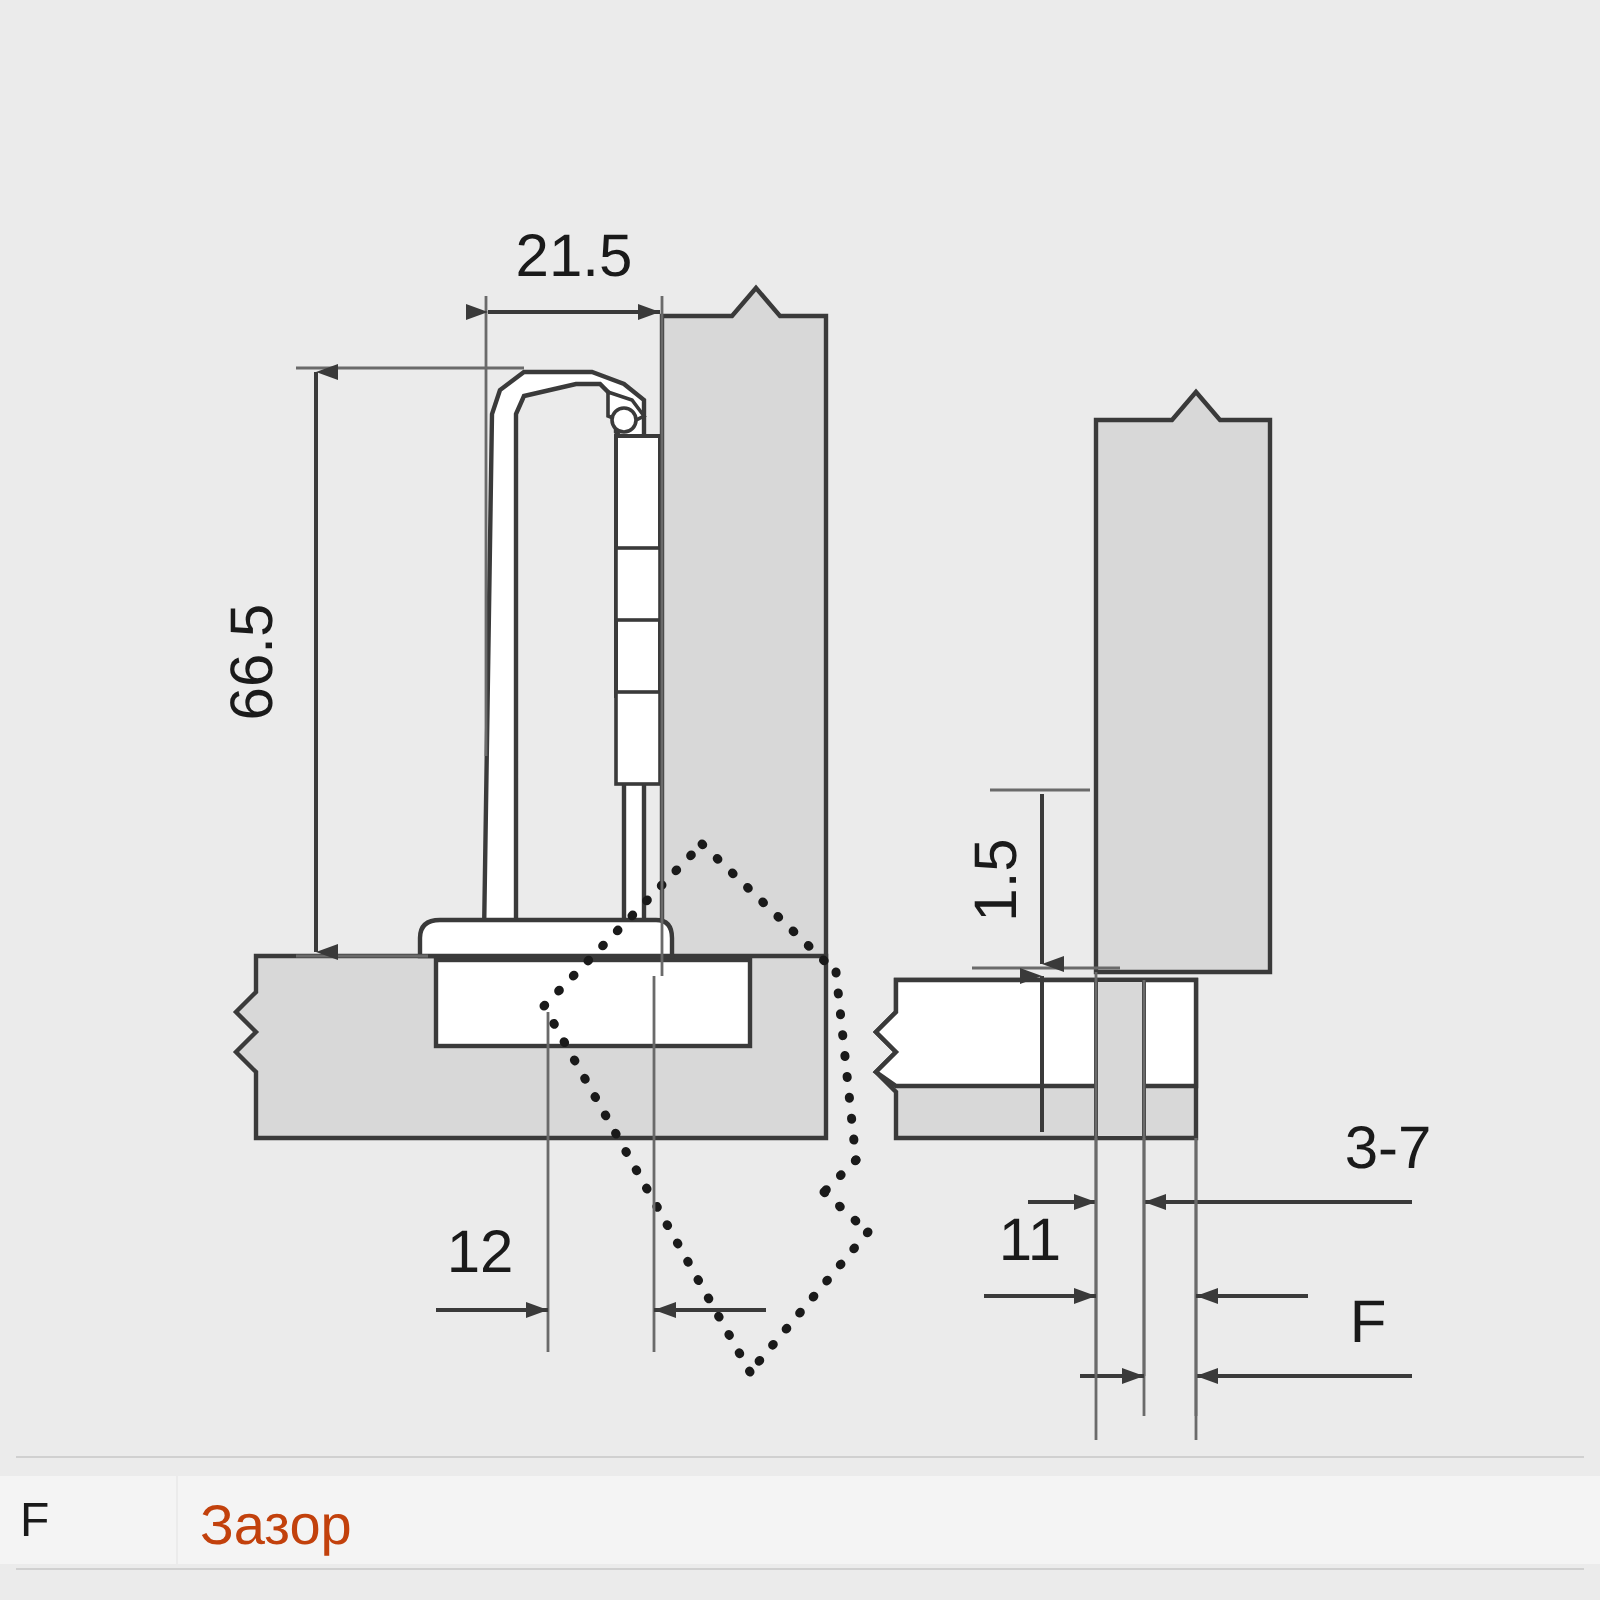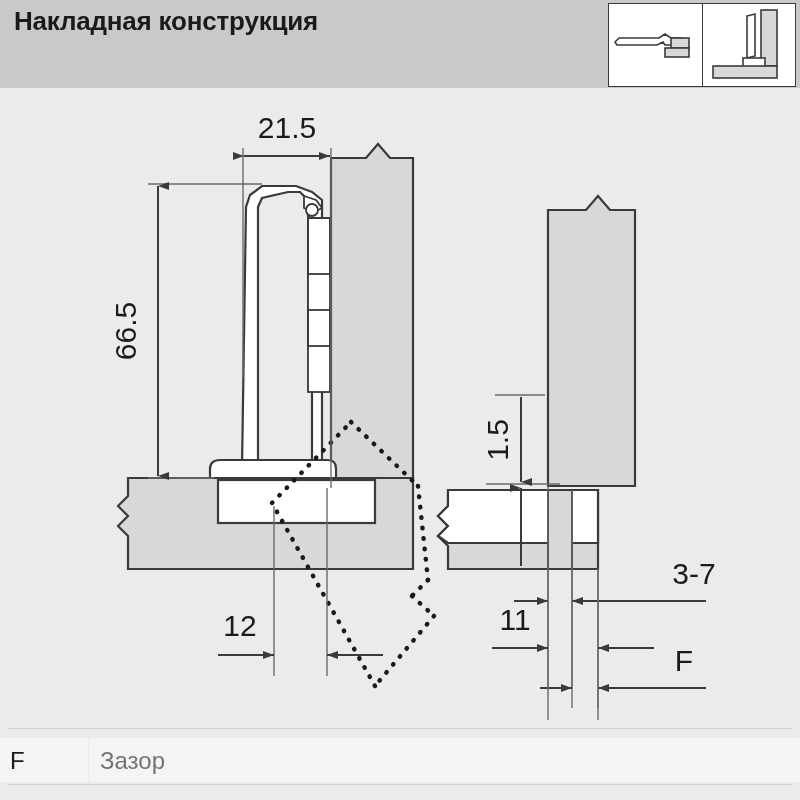--- a/index.html
+++ b/index.html
@@ -47,57 +47,32 @@
   .legend-row{
     position:absolute;left:0;top:16px;width:800px;height:44px;
     background:#f4f4f4;
   }
   .legend-key{
     position:absolute;left:10px;top:9px;
     font-size:24px;color:#1a1a1a;
   }
   .legend-val{
     position:absolute;left:100px;top:9px;
-    font-size:24px;color:#737373;
+    font-size:28px;color:#c2410c;
   }
   .legend-cellsep{
     position:absolute;left:88px;top:0;width:1px;height:44px;background:#ebebeb;
   }
   .dim-text{font-family:"Liberation Sans",sans-serif;fill:#1a1a1a;}
 </style>
 </head>
 <body>
 
 <div id="root">
 
-  <div class="header">
-    <div class="header-title">Накладная конструкция</div>
-
-    <div class="thumbs">
-      <div class="thumb left">
-        <svg width="93" height="80" viewBox="0 0 93 80">
-          <g stroke="#3a3a3a" stroke-width="1.6" fill="#d8d8d8">
-            <path d="M8,41 L6,38 L10,34 L50,34 L56,30 L62,34 L72,34 L72,41 L56,41 L54,38 L48,41 Z" fill="#ffffff"></path>
-            <rect x="62" y="34" width="18" height="10" fill="#d8d8d8"></rect>
-            <rect x="56" y="44" width="24" height="9" fill="#d8d8d8"></rect>
-          </g>
-        </svg>
-      </div>
-      <div class="thumb">
-        <svg width="92" height="80" viewBox="0 0 92 80">
-          <g stroke="#3a3a3a" stroke-width="1.6">
-            <rect x="58" y="6" width="16" height="56" fill="#d8d8d8"></rect>
-            <path d="M44,12 L52,10 L52,52 L44,54 Z" fill="#ffffff"></path>
-            <rect x="40" y="54" width="22" height="10" fill="#ffffff"></rect>
-            <rect x="10" y="62" width="64" height="12" fill="#d8d8d8"></rect>
-          </g>
-        </svg>
-      </div>
-    </div>
-  </div>
 
   <div class="canvas">
     <svg width="800" height="632" viewBox="0 0 800 632">
       <defs>
         <marker id="arrR" markerWidth="12" markerHeight="10" refX="11" refY="5" orient="auto" markerUnits="userSpaceOnUse">
           <path d="M0,1 L11,5 L0,9 Z" fill="#3a3a3a"></path>
         </marker>
         <marker id="arrL" markerWidth="12" markerHeight="10" refX="11" refY="5" orient="auto" markerUnits="userSpaceOnUse">
           <path d="M0,1 L11,5 L0,9 Z" fill="#3a3a3a"></path>
         </marker>

